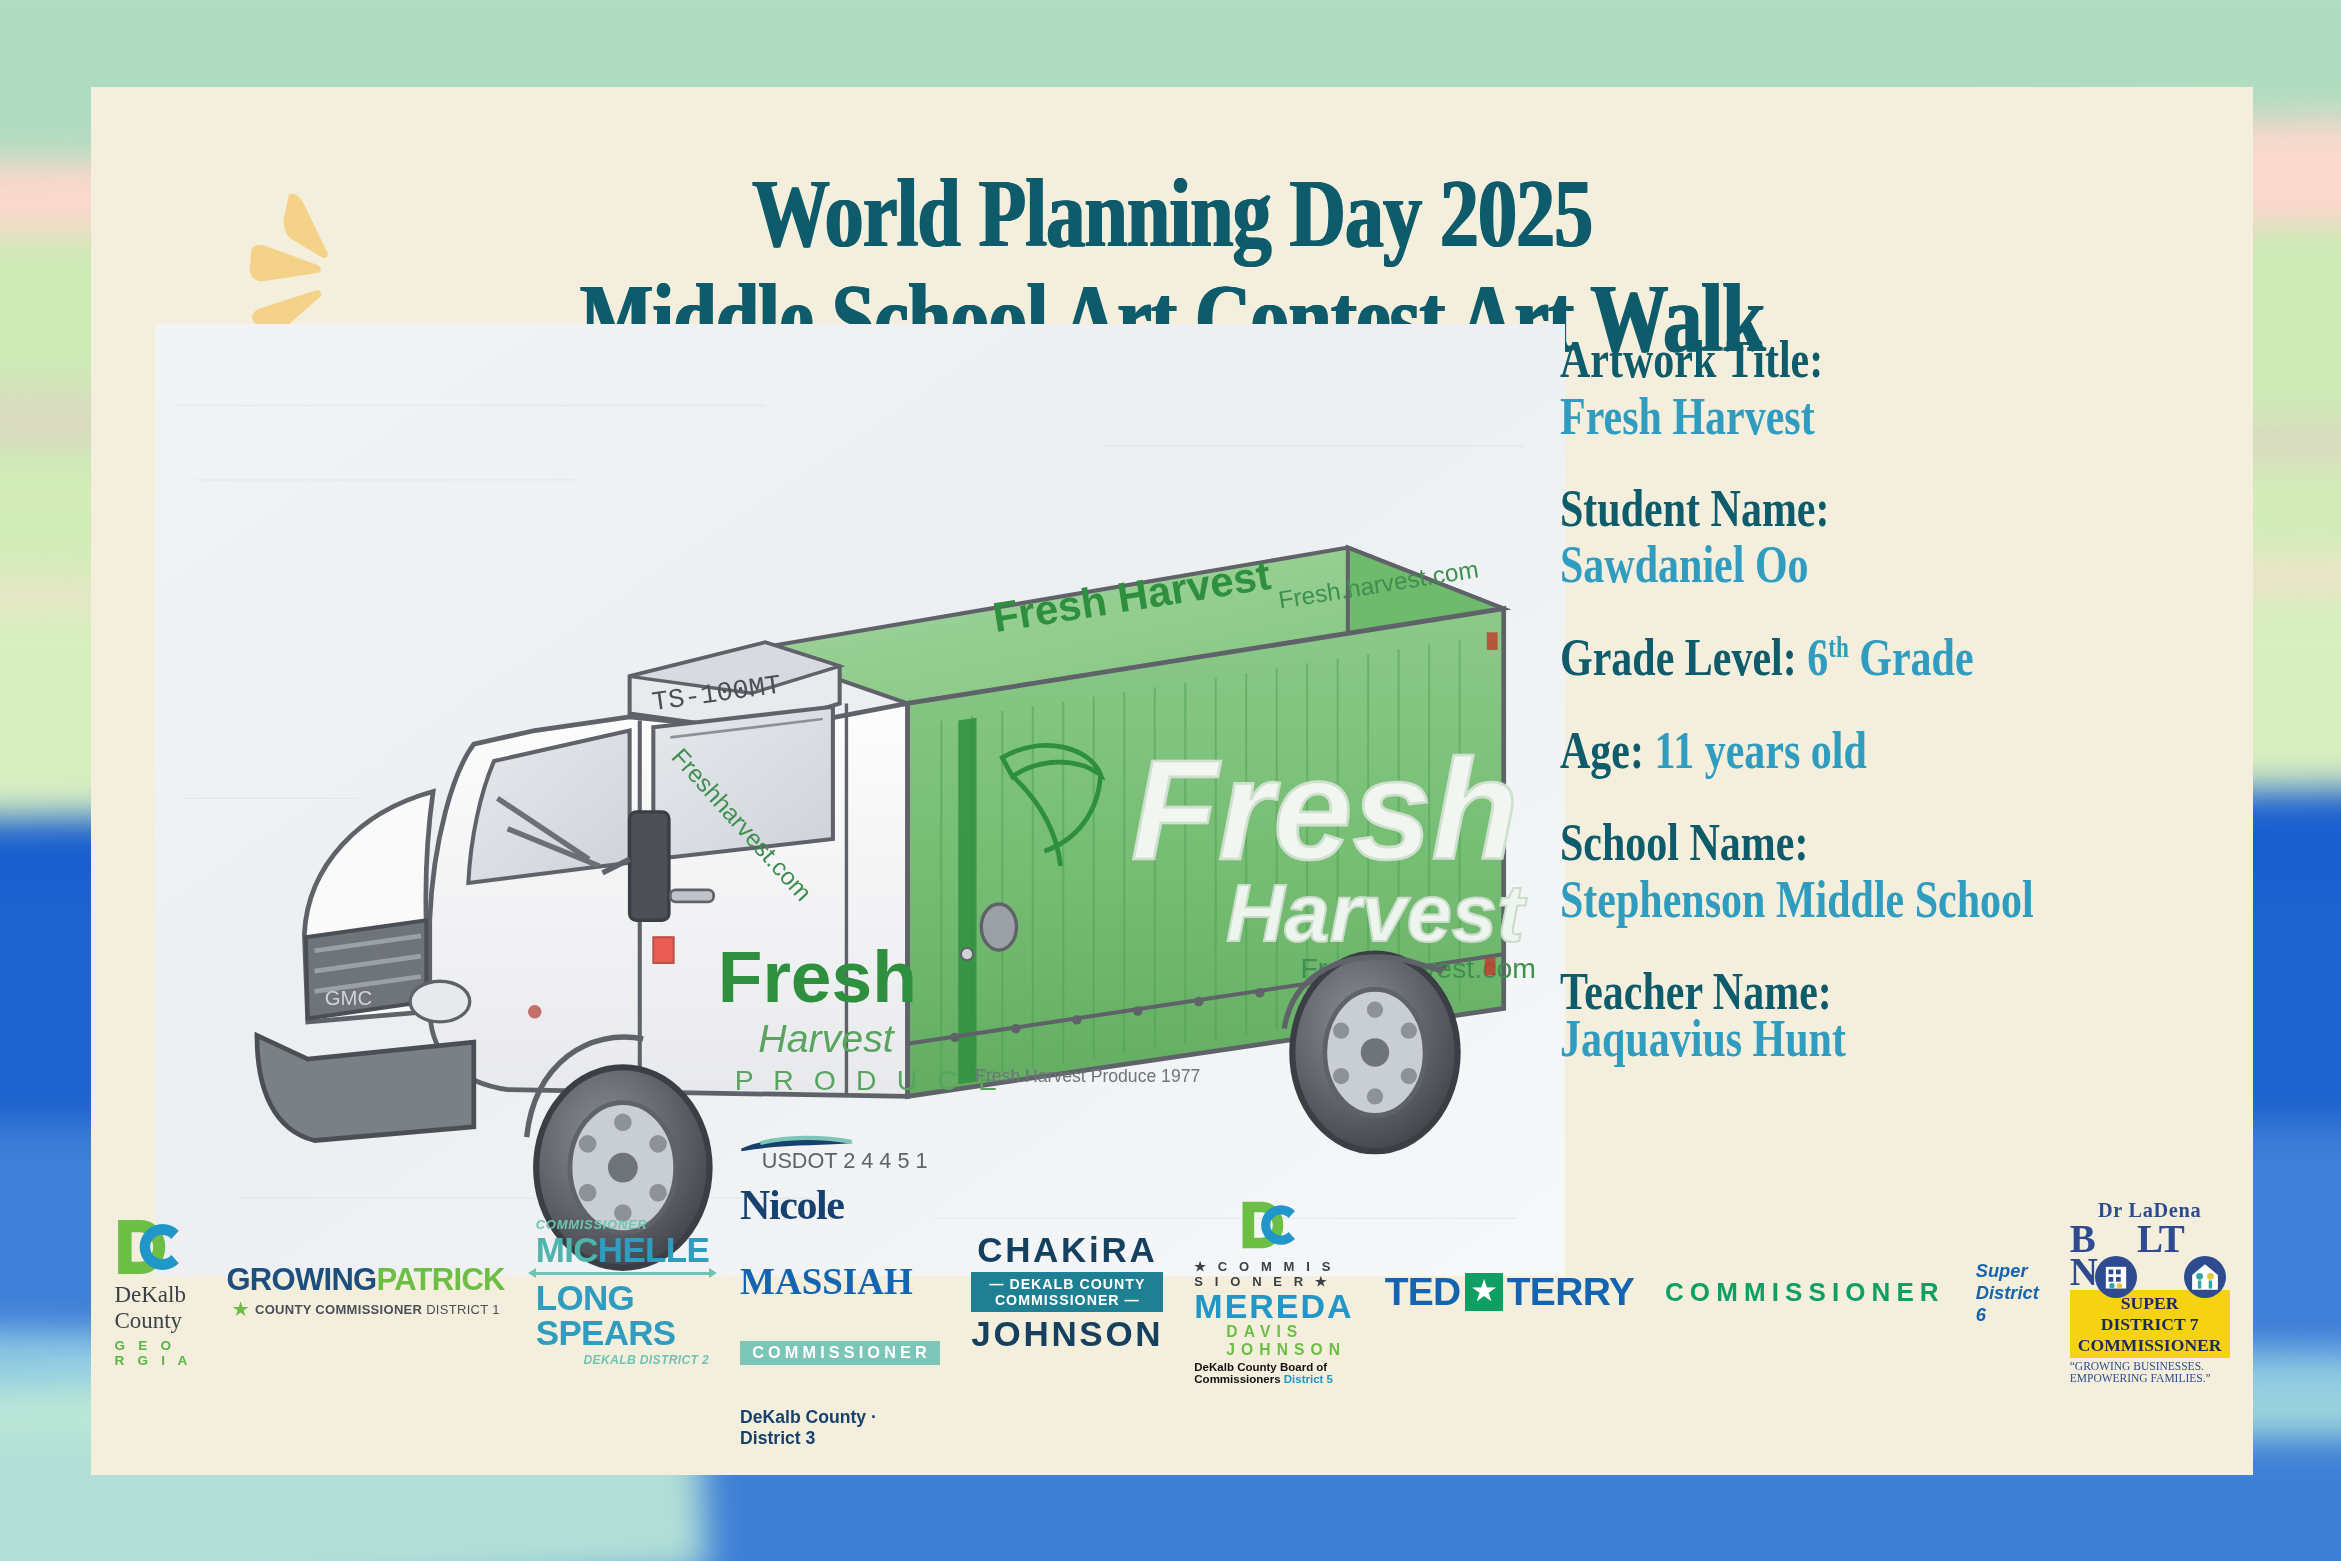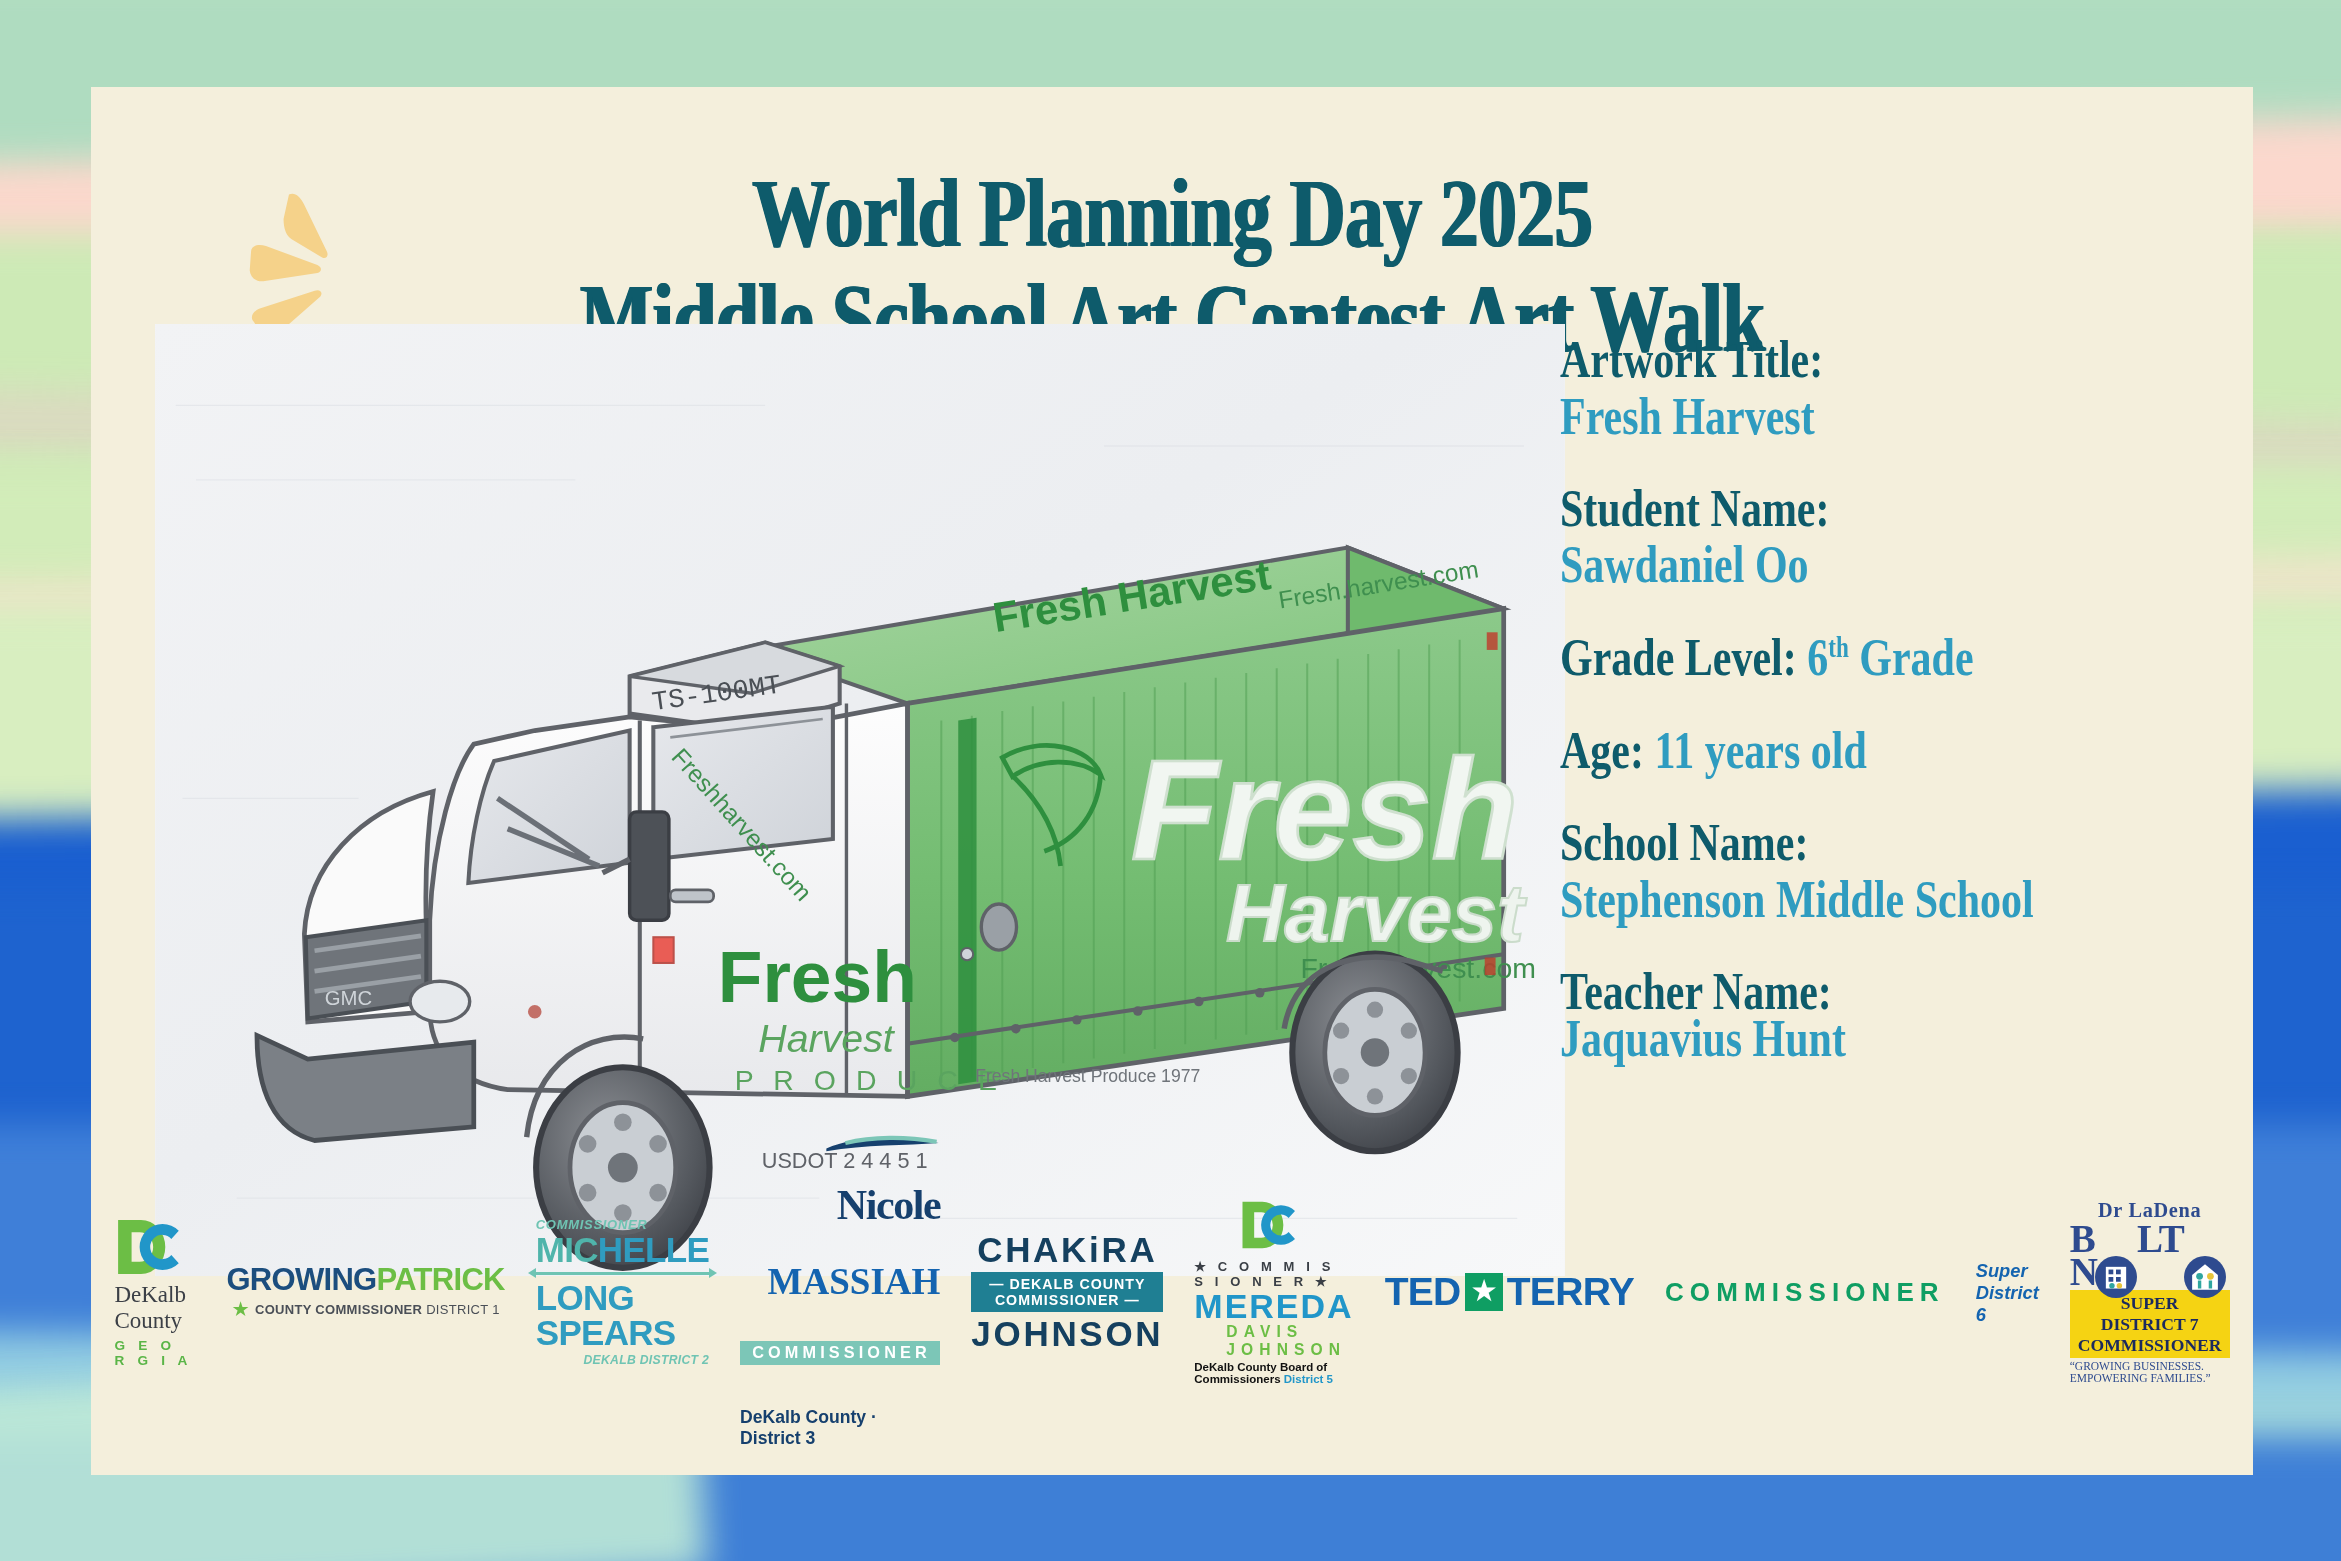--- a/index.html
+++ b/index.html
@@ -170,21 +170,21 @@
   .mls-rule::before, .mls-rule::after {
     content:""; position:absolute; top:-4.1px; width:0; height:0;
     border-top:5.4px solid transparent; border-bottom:5.4px solid transparent;
   }
   .mls-rule::before { left:-8.1px; border-right:8.1px solid #6fc4b3; }
   .mls-rule::after  { right:-8.1px; border-left:8.1px solid #6fc4b3; }
   .mls-2 { font-family:"Liberation Sans", sans-serif; font-weight:bold; font-size:35px; color:#2f9cc0; line-height:1; letter-spacing:-0.7px;}
   .mls-dist { font-family:"Liberation Sans", sans-serif; font-style:italic; font-weight:bold; font-size:12.2px; color:#6fc4b3; align-self:flex-end; margin-top:2.7px; letter-spacing:0.3px;}
 
   
-  .nm { display:flex; flex-direction:column; align-items:flex-end; position:relative;gap:38px; }
+  .nm { display:flex; flex-direction:column; align-items:flex-start; position:relative;gap:38px; }
   .nm-nicole { font-family:"Liberation Serif", serif; font-weight:bold; font-size:42px; color:#16406e; line-height:0.95; letter-spacing:-1.4px;}
   .nm-massiah { font-family:"Liberation Serif", serif; font-weight:bold; font-size:37px; color:#1464b0; line-height:0.95; letter-spacing:0px;}
   .nm-comm { background:#7cc6b7; color:#fff; font-family:"Liberation Sans", sans-serif; font-weight:bold; font-size:16.3px; letter-spacing:4.1px; padding:2.7px 9.5px 2.7px 12.2px; margin-top:3.4px;}
   .nm-dist { font-family:"Liberation Sans", sans-serif; font-weight:bold; font-size:17.6px; color:#16406e; margin-top:4.1px;}
 
   
   .cj { display:flex; flex-direction:column; align-items:center;}
   .cj-1, .cj-2 { font-family:"Liberation Sans", sans-serif; font-weight:bold; font-size:35px; color:#15405f; letter-spacing:2.7px; line-height:1.02;}
   .cj-bar { background:#1f7f93; color:#fff; font-family:"Liberation Sans", sans-serif; font-weight:bold; font-size:14.2px; letter-spacing:1px; padding:4.1px 11px; margin:4.1px 0; width:100%; text-align:center;}
 

